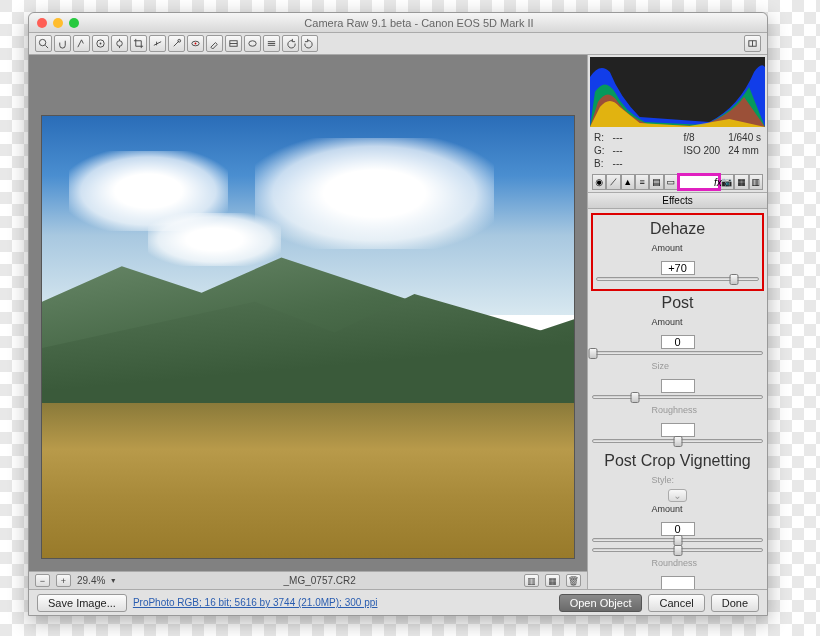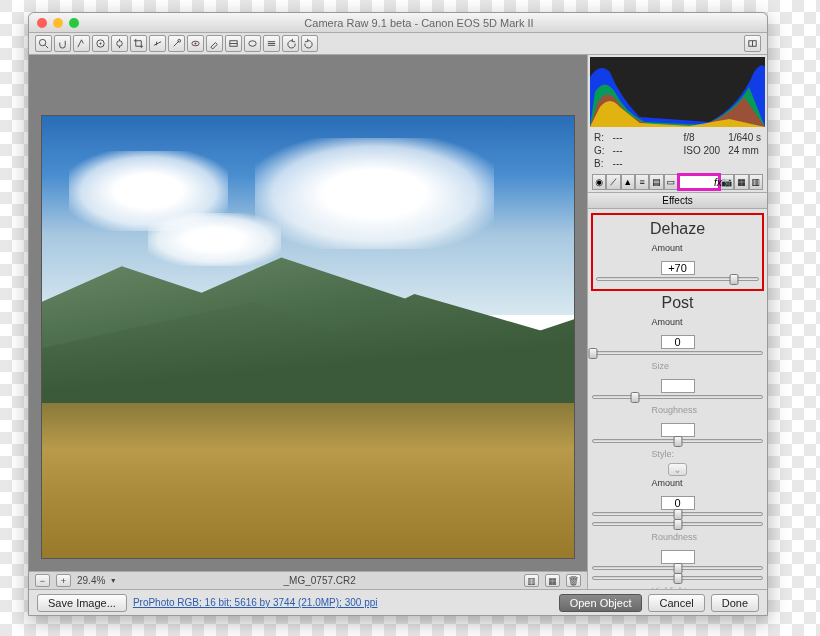--- a/index.html
+++ b/index.html
@@ -264,20 +264,21 @@
             <label>Roughness</label>
             <div style="flex:1"></div>
             <div class="valbox"></div>
           </div>
           <div class="slider">
               <div class="thumb" style="left:50%"></div>
             </div>
         </div>
 
         <div class="section">
+          <div class="sectitle">Post Crop Vignetting</div>
           <div class="row disabled">
             <label>Style:</label>
             <div class="styledd">
                 <span></span>
                 <span>⌄</span>
               </div>
           </div>
           <div class="row">
             <label>Amount</label>
             <div style="flex:1"></div>

